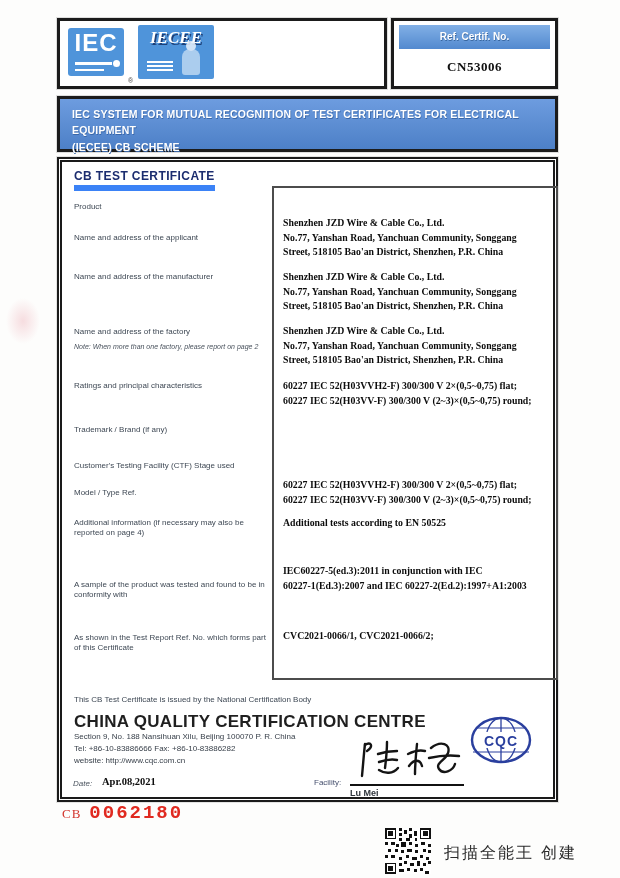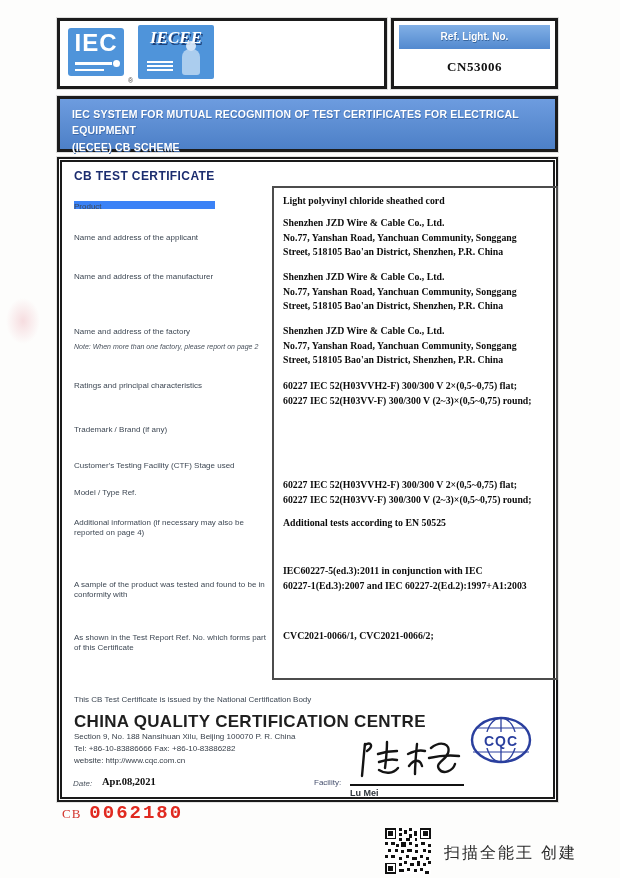--- a/index.html
+++ b/index.html
@@ -46,21 +46,21 @@
             border:3px solid #1b1b1b; background:linear-gradient(180deg,#6d9cdf,#4d80c7);
             box-shadow:0 0 0 1px rgba(0,0,0,.12); }
   .banner-text { white-space:pre-line; color:#fff; font-weight:bold; font-size:10.5px;
             line-height:1.55; padding:7px 12px; text-shadow:.6px .6px 0 #3a67a8; letter-spacing:.2px; }
 
   
   .main-box { position:absolute; left:57px; top:157px; width:501px; height:645px;
               border:5px double #1a1a1a; background:#fff; box-shadow:0 0 0 1px rgba(0,0,0,.1); }
   .cert-title { position:absolute; left:12px; top:7px; display:inline-block;
               font-weight:bold; font-size:12px; color:#1c2d6f; letter-spacing:.4px;
-              border-bottom:8px solid #3b82f6; padding-bottom:18px; }
+              border-bottom:6px solid #3b82f6; padding-bottom:2px; }
   .lbl { position:absolute; left:12px; width:195px; font-size:8px; color:#3e4854; line-height:1.3; }
   .note { position:absolute; left:12px; width:205px; font-size:7px; font-style:italic; color:#49525d; }
   .value-box { position:absolute; left:210px; top:24px; width:286px; height:494px;
               border:2px solid #4c4c4c; }
   .val { position:absolute; left:9px; width:268px; font-family:"Liberation Serif", serif;
               font-weight:bold; font-size:9.8px; color:#0c0c0c; line-height:1.5; white-space:pre-line; }
 
   .issuer-statement { position:absolute; left:12px; top:533px; font-size:8px; color:#3e4854; }
   .issuer-name { position:absolute; left:12px; top:550px; font-size:17px; font-weight:bold;
               color:#1f1f1f; letter-spacing:.3px; }
@@ -99,21 +99,21 @@
     </div>
     <span class="reg-mark">®</span>
     <div class="iecee-tile">
       <span class="iecee-text">IECEE</span>
       <span class="iecee-lines"></span>
       <span class="iecee-blob"></span>
     </div>
   </div>
 
   <div class="ref-box">
-    <div class="ref-strip">Ref. Light. No.</div>
+    <div class="ref-strip">Ref. Certif. No.</div>
     <div class="ref-value">CN53006</div>
   </div>
 
   <div class="banner">
     <div class="banner-text">IEC SYSTEM FOR MUTUAL RECOGNITION OF TEST CERTIFICATES FOR ELECTRICAL EQUIPMENT
 (IECEE) CB SCHEME</div>
   </div>
 
   <div class="main-box">
     <span class="cert-title">CB TEST CERTIFICATE</span>
@@ -125,21 +125,20 @@
     <div class="note" style="top:181px">Note: When more than one factory, please report on page 2</div>
     <div class="lbl" style="top:219px">Ratings and principal characteristics</div>
     <div class="lbl" style="top:263px">Trademark / Brand (if any)</div>
     <div class="lbl" style="top:299px">Customer's Testing Facility (CTF) Stage used</div>
     <div class="lbl" style="top:326px">Model / Type Ref.</div>
     <div class="lbl" style="top:356px">Additional information (if necessary may also be reported on page 4)</div>
     <div class="lbl" style="top:418px">A sample of the product was tested and found to be in conformity with</div>
     <div class="lbl" style="top:471px">As shown in the Test Report Ref. No. which forms part of this Certificate</div>
 
     <div class="value-box">
-      <div class="val" style="top:6px">Light polyvinyl chloride sheathed cord</div>
       <div class="val" style="top:28px">Shenzhen JZD Wire &amp; Cable Co., Ltd.
 No.77, Yanshan Road, Yanchuan   Community, Songgang
 Street, 518105 Bao'an District, Shenzhen, P.R. China</div>
       <div class="val" style="top:82px">Shenzhen JZD Wire &amp; Cable Co., Ltd.
 No.77, Yanshan Road, Yanchuan   Community, Songgang
 Street, 518105 Bao'an District, Shenzhen, P.R. China</div>
       <div class="val" style="top:136px">Shenzhen JZD Wire &amp; Cable Co., Ltd.
 No.77, Yanshan Road, Yanchuan   Community, Songgang
 Street, 518105 Bao'an District, Shenzhen, P.R. China</div>
       <div class="val" style="top:191px">60227 IEC 52(H03VVH2-F) 300/300 V 2×(0,5~0,75) flat;

